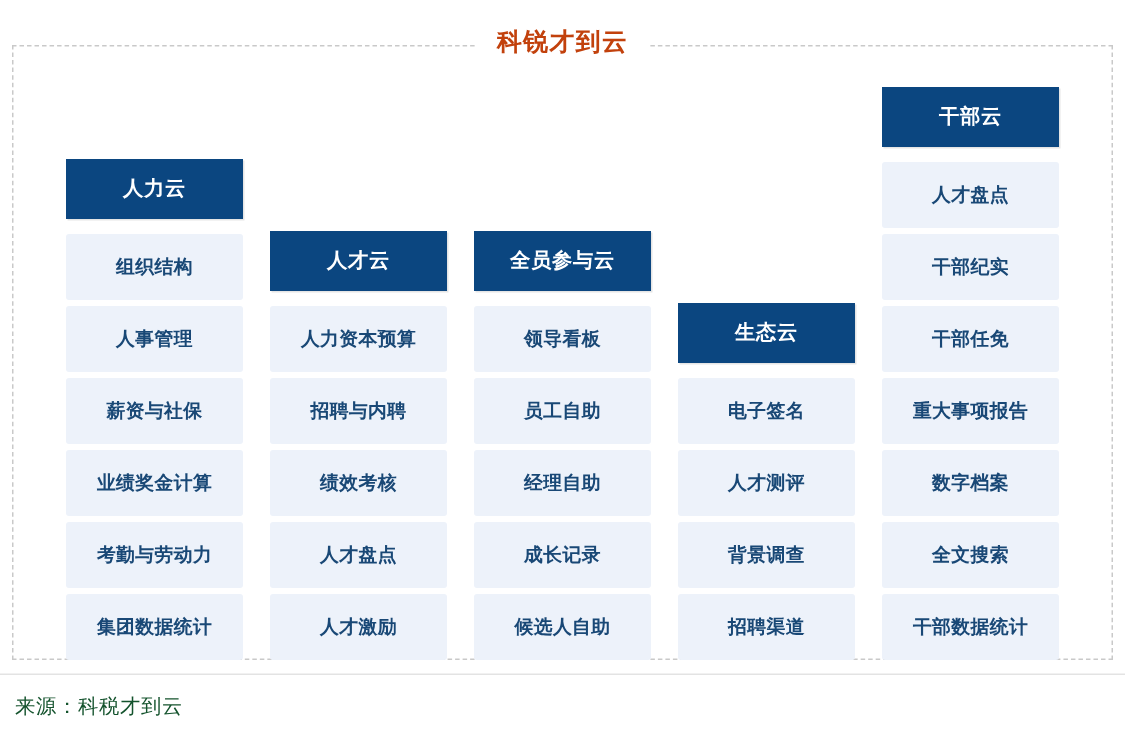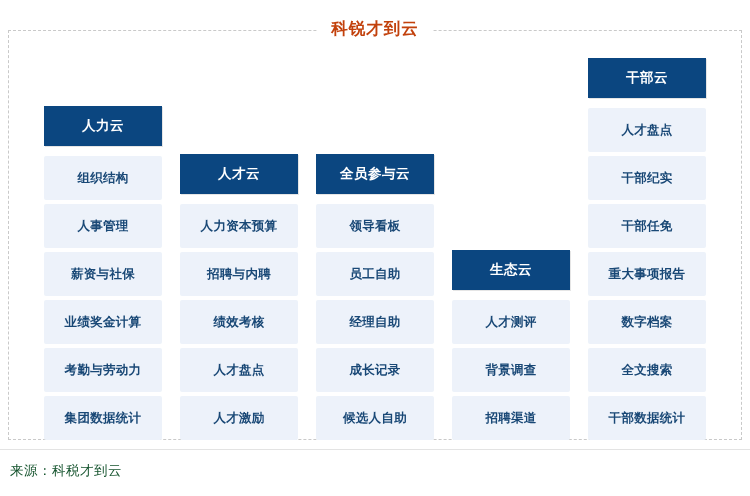--- a/index.html
+++ b/index.html
@@ -154,20 +154,21 @@
       <div class="matrix-cell">员工自助</div>
       <div class="matrix-cell">经理自助</div>
       <div class="matrix-cell">成长记录</div>
       <div class="matrix-cell">候选人自助</div>
     </div>
   </div>
 
   <div class="matrix-column">
     <div class="column-header">生态云</div>
     <div class="cell-list">
+      <div class="matrix-cell">电子签名</div>
       <div class="matrix-cell">人才测评</div>
       <div class="matrix-cell">背景调查</div>
       <div class="matrix-cell">招聘渠道</div>
     </div>
   </div>
 
   <div class="matrix-column">
     <div class="column-header">干部云</div>
     <div class="cell-list">
       <div class="matrix-cell">人才盘点</div>

